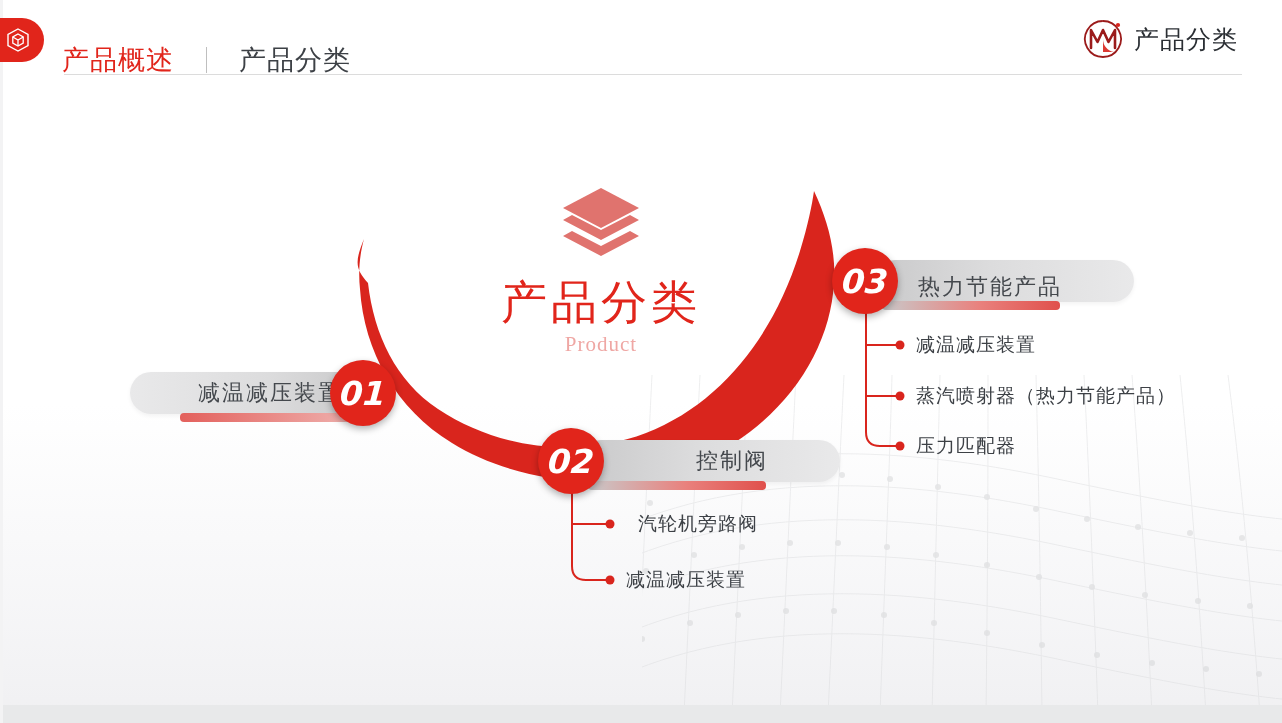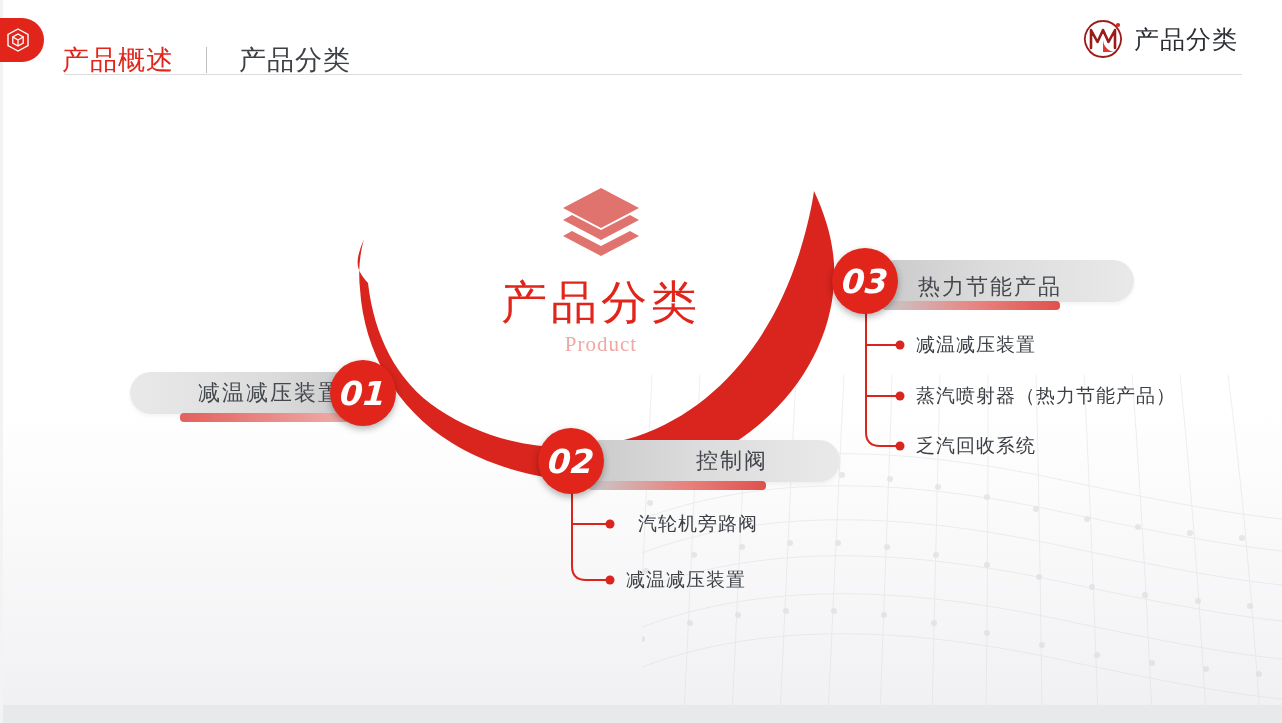--- a/index.html
+++ b/index.html
@@ -422,16 +422,16 @@
     <svg width="300" height="160">
       <path d="M2 0 L2 124 Q 2 138, 16 138 L34 138" fill="none" stroke="#d9251d" stroke-width="2"></path>
       <path d="M2 37 L34 37" fill="none" stroke="#d9251d" stroke-width="2"></path>
       <path d="M2 88 L34 88" fill="none" stroke="#d9251d" stroke-width="2"></path>
       <circle cx="36" cy="37" r="4.5" fill="#d9251d"></circle>
       <circle cx="36" cy="88" r="4.5" fill="#d9251d"></circle>
       <circle cx="36" cy="138" r="4.5" fill="#d9251d"></circle>
     </svg>
     <div class="sub-item" style="left:52px; top:26px;">减温减压装置</div>
     <div class="sub-item" style="left:52px; top:77px;">蒸汽喷射器（热力节能产品）</div>
-    <div class="sub-item" style="left:52px; top:127px;">乏汽回收系统</div>
+    <div class="sub-item" style="left:52px; top:127px;">压力匹配器</div>
   </div>
 
 </div>
 
 </body></html>

